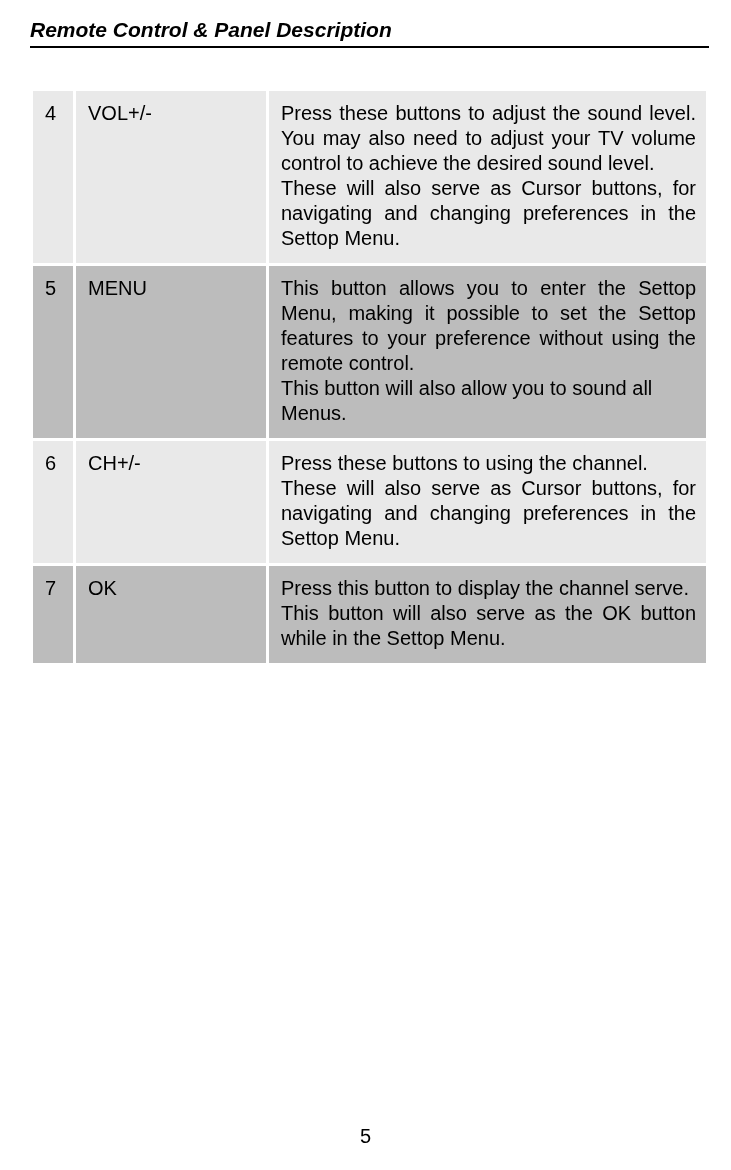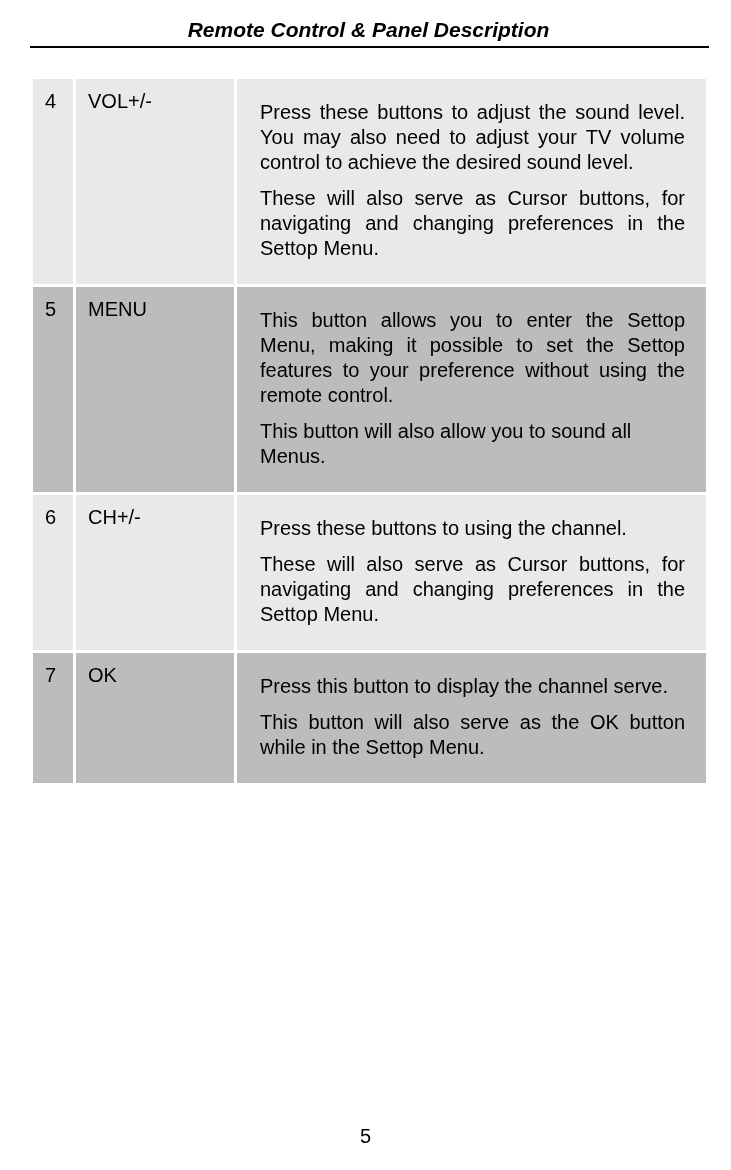--- a/index.html
+++ b/index.html
@@ -12,46 +12,46 @@
     font-family: Arial, Helvetica, sans-serif;
     color: #000;
   }
   .page {
     width: 731px;
     height: 1170px;
     padding: 18px 22px 0 30px;
     position: relative;
   }
   .header {
-    text-align: center;
+    text-align: left;
     font-style: italic;
     font-weight: bold;
     font-size: 21px;
     padding-right: 2px;
     padding-bottom: 4px;
     border-bottom: 2px solid #000;
-    margin-bottom: 28px;
+    margin-bottom: 40px;
   }
   table.controls {
     width: 100%;
     border-collapse: separate;
     border-spacing: 3px 3px;
     font-size: 20px;
     line-height: 1.25;
   }
   table.controls td {
     padding: 10px 10px 12px 12px;
     vertical-align: top;
   }
   .col-num  { width: 40px; }
-  .col-name { width: 158px; }
+  .col-name { width: 190px; }
   .col-desc { }
   .row-light td { background: #e9e9e9; }
   .row-dark  td { background: #bcbcbc; }
-  .desc p { margin: 11px; }
+  .desc p { margin: 0; }
   .desc p.just { text-align: justify; }
   .page-num {
     position: absolute;
     bottom: 22px;
     left: 0;
     width: 100%;
     text-align: center;
     font-size: 20px;
   }
 </style>

